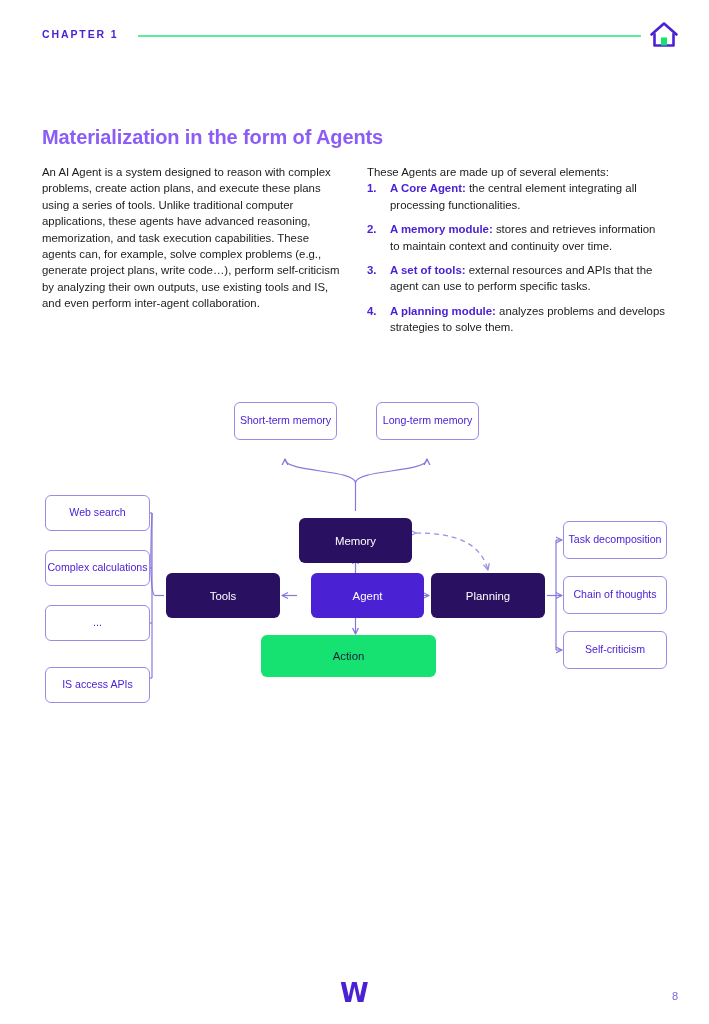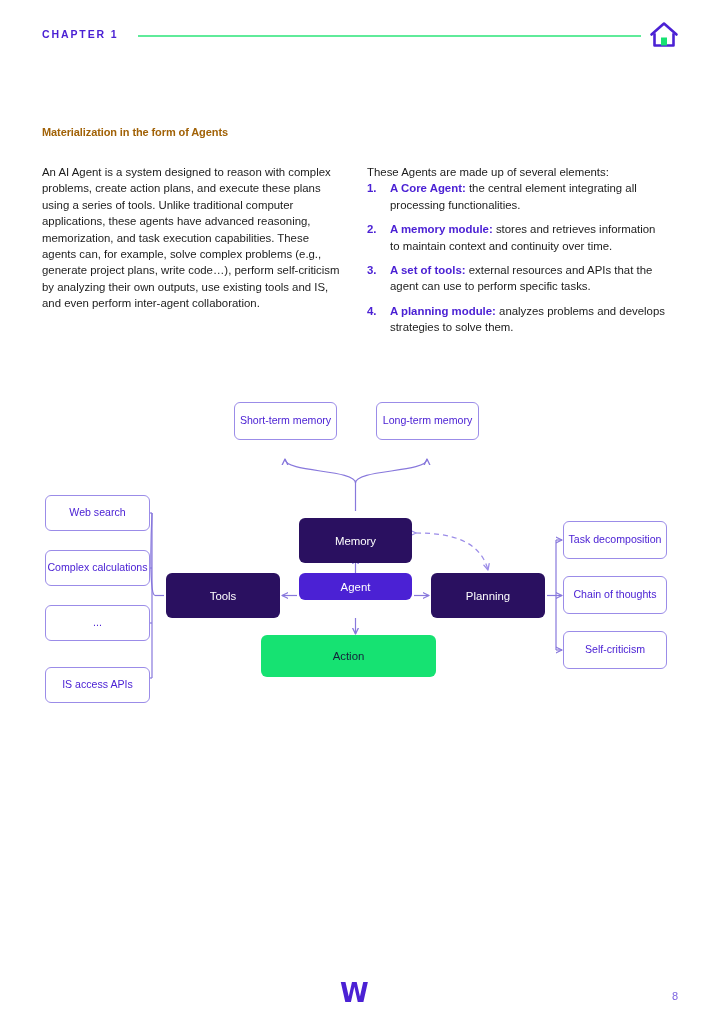--- a/index.html
+++ b/index.html
@@ -20,21 +20,21 @@
   }
   .header-rule {
     position: absolute; left: 138px; top: 35px;
     width: 503px; height: 1.6px; background: #5FEB9A;
   }
   .home-icon { position: absolute; left: 648px; top: 20px; width: 32px; height: 30px; }
 
   
   .section-title {
     position: absolute; left: 42px; top: 126px;
-    font-size: 11px; font-weight: bold; color: #a16207;
+    font-size: 20px; font-weight: bold; color: #8b5cf6;
     letter-spacing: -0.1px;
   }
 
   
   .col-left {
     position: absolute; left: 42px; top: 164px; width: 300px;
     font-size: 11.4px; line-height: 16.4px; color: #1b1b1b;
   }
   .col-right { position: absolute; left: 367px; top: 164px; width: 300px; }
   .col-right .lead {
@@ -160,21 +160,21 @@
       <path d="M556,155 L562,155" fill="none" stroke="#8878DC" stroke-width="1.2" marker-end="url(#ah)"></path>
       <path d="M556,210.5 L562,210.5" fill="none" stroke="#8878DC" stroke-width="1.2" marker-end="url(#ah)"></path>
       <path d="M556,265 L562,265" fill="none" stroke="#8878DC" stroke-width="1.2" marker-end="url(#ah)"></path>
     </svg>
 
     <div class="node outline" style="left:234px; top:17px; width:103px; height:38px;">Short-term memory</div>
     <div class="node outline" style="left:376px; top:17px; width:103px; height:38px;">Long-term memory</div>
 
     <div class="node dark" style="left:299px; top:126px; width:113px; height:45px;margin-top:7px;">Memory</div>
     <div class="node dark" style="left:166px; top:188px; width:114px; height:45px;">Tools</div>
-    <div class="node agent" style="left:299px; top:188px; width:113px; height:27px;">Agent</div>
+    <div class="node agent" style="left:311px; top:188px; width:113px; height:45px;">Agent</div>
     <div class="node dark" style="left:431px; top:188px; width:114px; height:45px;">Planning</div>
     <div class="node action" style="left:261px; top:250px; width:175px; height:42px;">Action</div>
 
     <div class="node outline" style="left:45px; top:110px; width:105px; height:36px;">Web search</div>
     <div class="node outline" style="left:45px; top:165px; width:105px; height:36px;">Complex calculations</div>
     <div class="node outline" style="left:45px; top:220px; width:105px; height:36px;">...</div>
     <div class="node outline" style="left:45px; top:282px; width:105px; height:36px;">IS access APIs</div>
 
     <div class="node outline" style="left:563px; top:136px; width:104px; height:38px;">Task decomposition</div>
     <div class="node outline" style="left:563px; top:191px; width:104px; height:38px;">Chain of thoughts</div>

